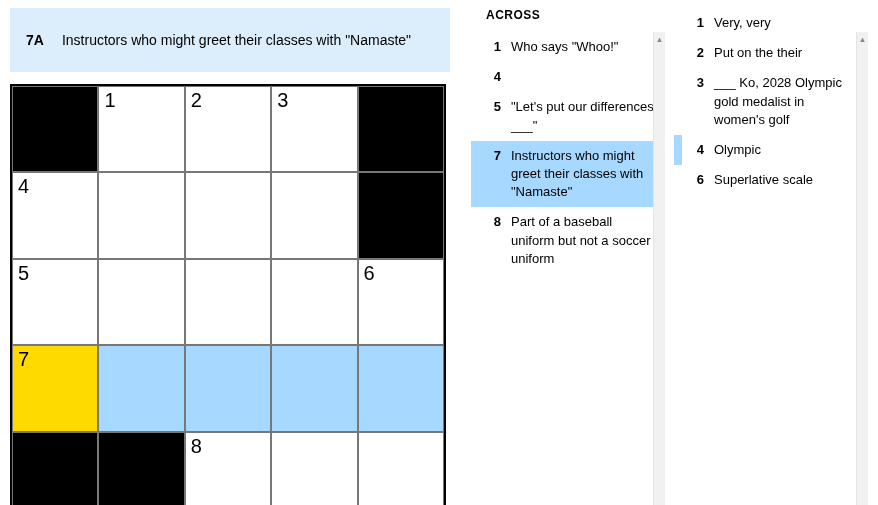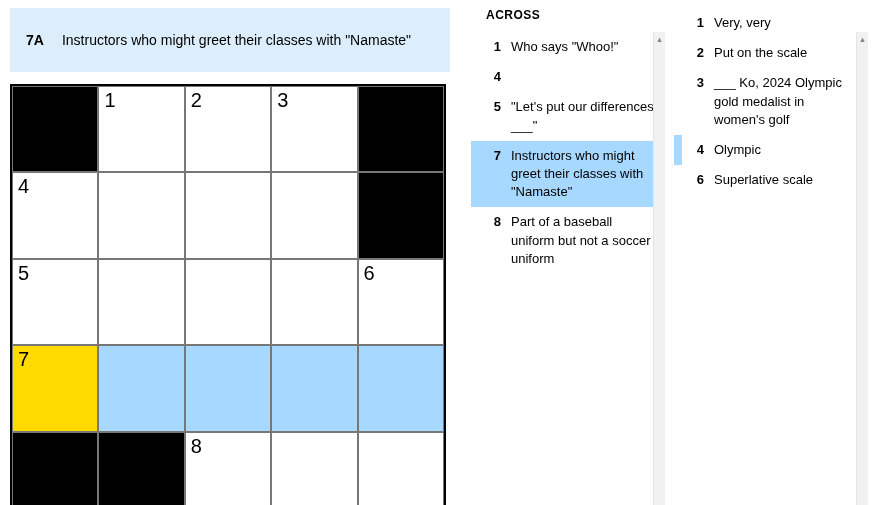--- a/index.html
+++ b/index.html
@@ -193,25 +193,25 @@
     </div>
 
     <div class="clue-col">
       <div class="clue-col-inner" id="down-list">
           <div class="clue-item">
             <span class="cnum">1</span>
             <span class="ctext">Very, very</span>
           </div>
           <div class="clue-item">
             <span class="cnum">2</span>
-            <span class="ctext">Put on the scale</span>
+            <span class="ctext">Put on the their</span>
           </div>
           <div class="clue-item">
             <span class="cnum">3</span>
-            <span class="ctext">___ Ko, 2024 Olympic gold medalist in women's golf</span>
+            <span class="ctext">___ Ko, 2028 Olympic gold medalist in women's golf</span>
           </div>
           <div class="clue-item related">
             <span class="cnum">4</span>
             <span class="ctext">Olympic</span>
           </div>
           <div class="clue-item">
             <span class="cnum">6</span>
             <span class="ctext">Superlative scale</span>
           </div>
         </div>

